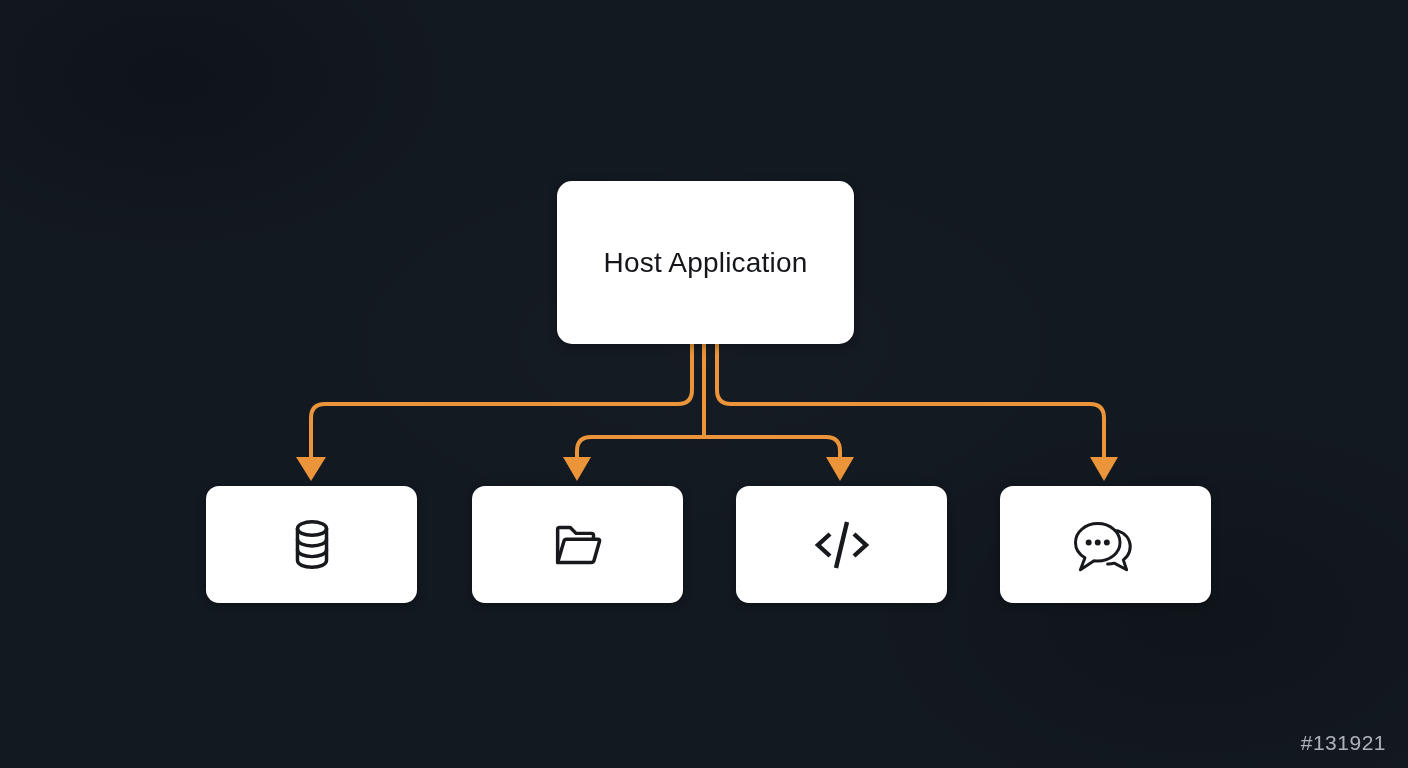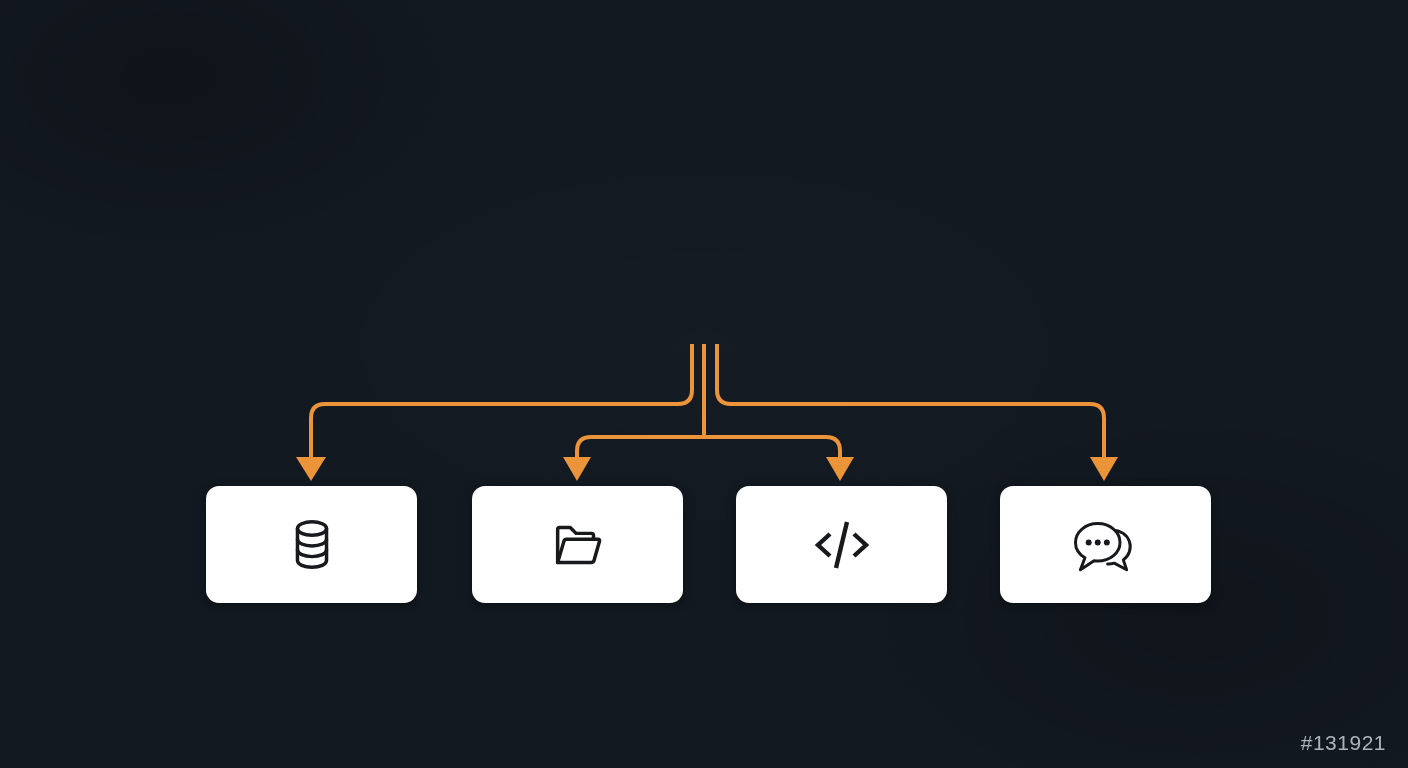--- a/index.html
+++ b/index.html
@@ -92,20 +92,23 @@
     <path d="M717 344 V390 Q717 404 731 404 H1090 Q1104 404 1104 418 V459"></path>
     <polygon points="1090,457 1118,457 1104,481"></polygon>
 
     <path d="M704 344 V437"></path>
     <path d="M704 437 H591 Q577 437 577 451 V459"></path>
     <polygon points="563,457 591,457 577,481"></polygon>
     <path d="M704 437 H826 Q840 437 840 451 V459"></path>
     <polygon points="826,457 854,457 840,481"></polygon>
   </svg>
 
+  <div class="node root">
+    <span class="root-label">Host Application</span>
+  </div>
 
   <div class="node child" style="left:206px">
     <span class="icon">
       <svg width="62" height="62" viewBox="0 0 64 64">
         <ellipse class="st" cx="32" cy="15" rx="15" ry="7"></ellipse>
         <path class="st" d="M17 15 V48 A15 7 0 0 0 47 48 V15"></path>
         <path class="st" d="M17 26 A15 7 0 0 0 47 26"></path>
         <path class="st" d="M17 37 A15 7 0 0 0 47 37"></path>
       </svg>
     </span>

